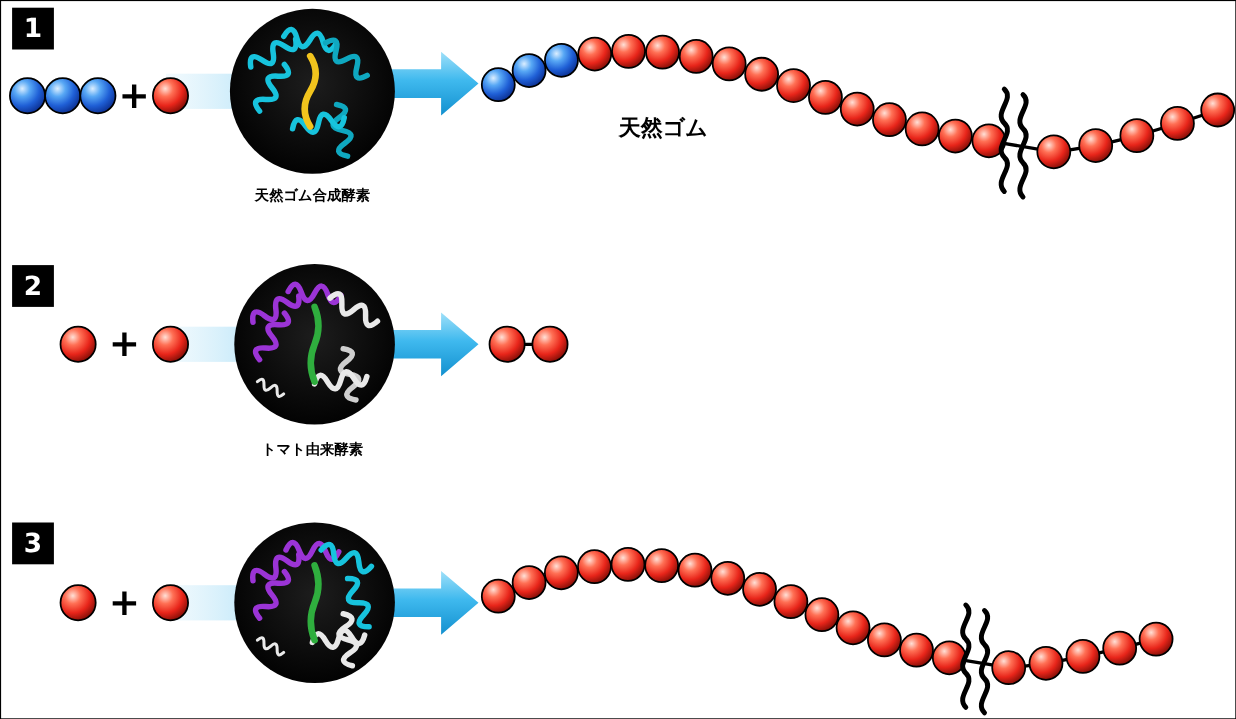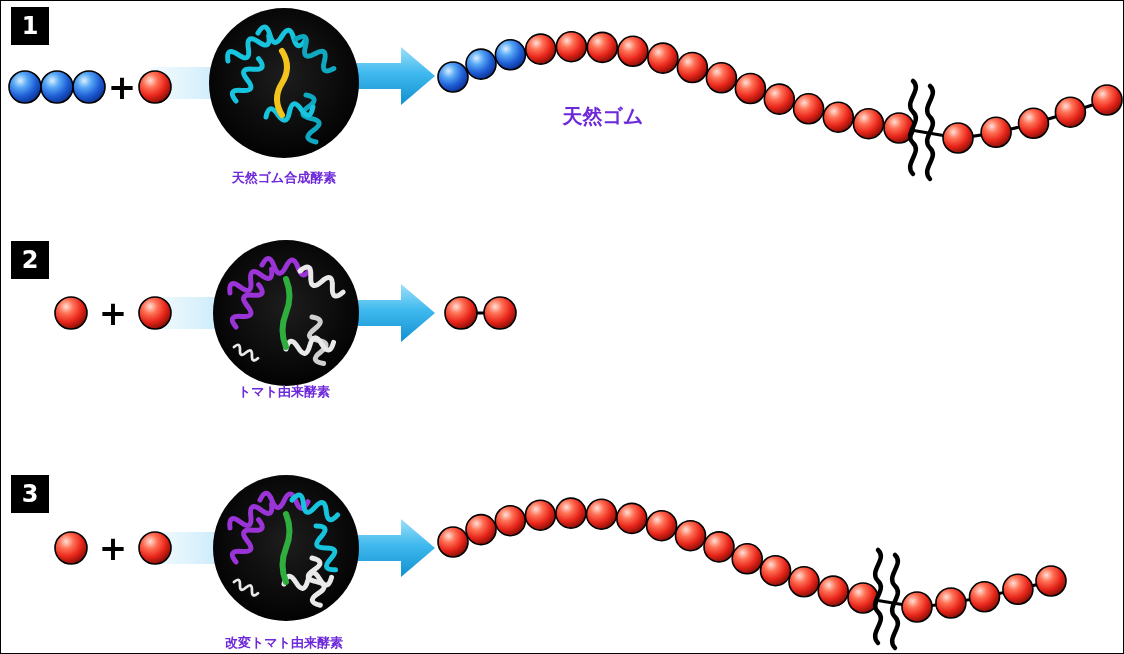--- a/index.html
+++ b/index.html
@@ -12,21 +12,21 @@
   .badge{
     position:absolute;width:38px;height:38px;background:#000;color:#fff;
     font-weight:bold;font-size:24px;display:flex;align-items:center;justify-content:center;
   }
   .plus{
     position:absolute;transform:translate(-50%,-50%);
     font-size:34px;font-weight:bold;color:#000;line-height:1;
   }
   .lbl{
     position:absolute;transform:translateX(-50%);
-    font-weight:bold;color:#6d28d9;white-space:nowrap;
+    font-weight:bold;color:#000000;white-space:nowrap;
   }
   .lbl.enzyme{font-size:13px;}
   .lbl.product{font-size:20px;}
   .coil{fill:none;stroke-width:5;stroke-linecap:round;}
   .strand{fill:none;stroke-width:6;stroke-linecap:round;}
   .link{fill:none;stroke:#000;stroke-width:3;}
   .nolink{fill:none;stroke:none;}
   .squig{fill:none;stroke:#000;stroke-width:4.5;stroke-linecap:round;}
 </style>
 </head>
@@ -190,18 +190,17 @@
 
 <div class="badge" style="left:10px;top:6px">1</div>
 <div class="badge" style="left:10px;top:240px">2</div>
 <div class="badge" style="left:10px;top:474px">3</div>
 
 <div class="plus" style="left:121px;top:86px">+</div>
 <div class="plus" style="left:112px;top:312px">+</div>
 <div class="plus" style="left:112px;top:547px">+</div>
 
 <div class="lbl enzyme" style="left:283px;top:168px">天然ゴム合成酵素</div>
-<div class="lbl enzyme" style="left:283px;top:382px">トマト由来酵素</div>
-<div class="lbl enzyme" style="left:283px;top:633px">改変トマト由来酵素</div>
+<div class="lbl enzyme" style="left:283px;top:399px">トマト由来酵素</div>
 
 <div class="lbl product" style="left:602px;top:102px">天然ゴム</div>
 
 </div>
 
 </body></html>

